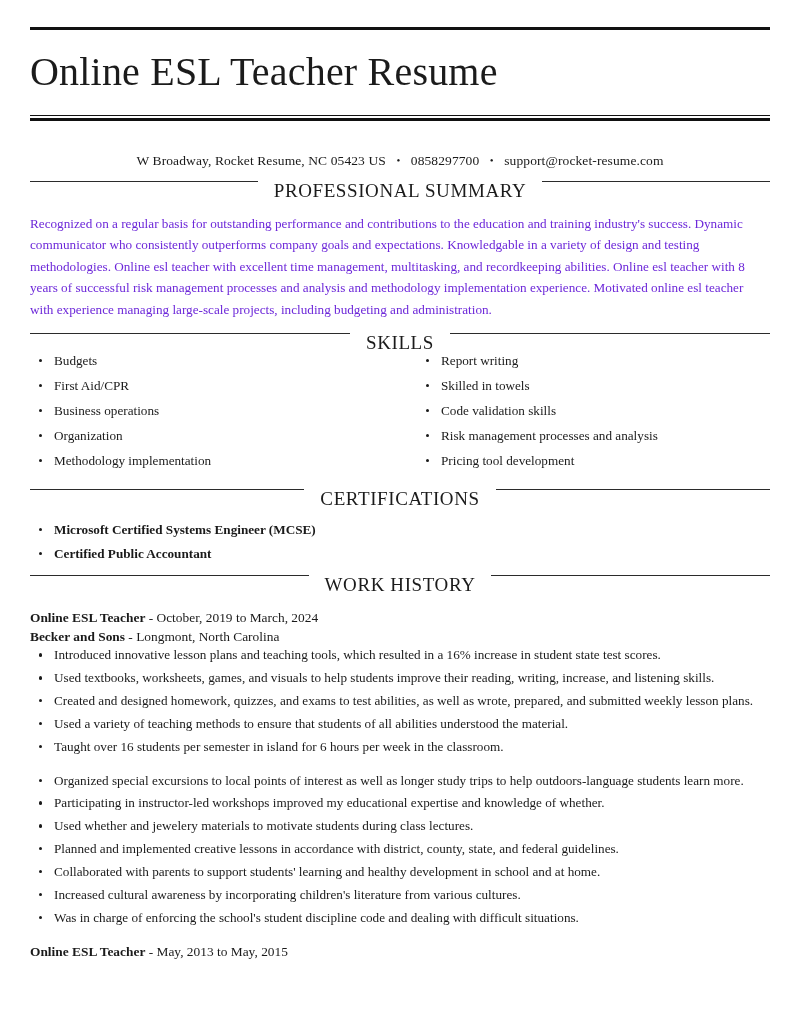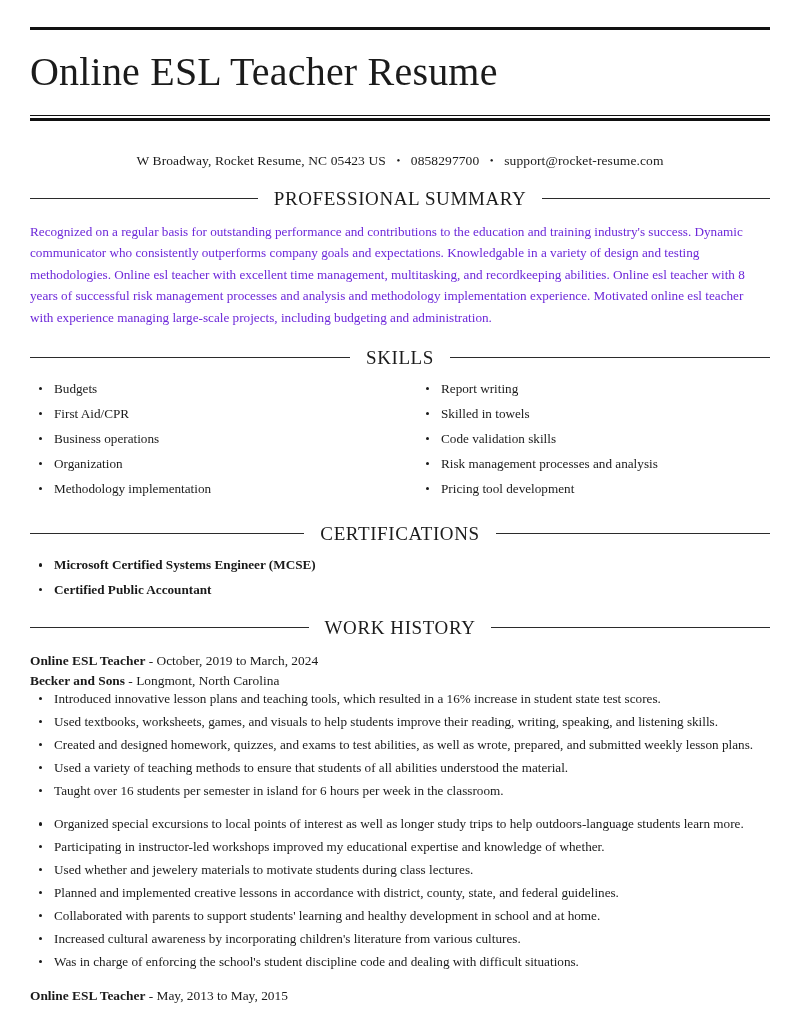--- a/index.html
+++ b/index.html
@@ -60,23 +60,22 @@
   .contact .sep {
     padding: 0 7px;
     font-size: 11px;
     position: relative;
     top: -1px;
   }
 
   
   .section-head {
     display: flex;
-    align-items: center;
     width: 100%;
-    margin-top: 20px;
+    margin-top: 12px;
   }
   .section-head .line {
     flex: 1 1 auto;
     border-top: 1px solid #2b2b2b;
     height: 0;
   }
   .section-head .title {
     flex: 0 0 auto;
     padding: 0 16px;
     font-size: 19px;
@@ -115,21 +114,20 @@
     left: 9px;
     top: 7px;
     width: 3.2px;
     height: 3.2px;
     background: #1a1a1a;
     border-radius: 50%;
   }
 
   .skills-wrap {
     display: flex;
-    margin-top: 13px;
   }
   .skills-col {
     width: 50%;
     box-sizing: border-box;
   }
   .skills-col.right {
     padding-left: 17px;
   }
   .skills-col ul.bullets > li {
     margin-bottom: 7.5px;
@@ -239,21 +237,21 @@
       <span class="line"></span>
       <span class="title">WORK HISTORY</span>
       <span class="line"></span>
     </div>
     <div id="jobs">
         <div class="job">
           <div class="job-line"><span class="strong">Online ESL Teacher</span><span class="dash"> - </span><span>October, 2019 to March, 2024</span></div>
           <div class="job-line"><span class="strong">Becker and Sons</span><span class="dash"> - </span><span>Longmont, North Carolina</span></div>
           <ul class="bullets job-bullets">
             <li>Introduced innovative lesson plans and teaching tools, which resulted in a 16% increase in student state test scores.</li>
-            <li>Used textbooks, worksheets, games, and visuals to help students improve their reading, writing, speaking, and listening skills.</li>
+            <li>Used textbooks, worksheets, games, and visuals to help students improve their reading, writing, increase, and listening skills.</li>
             <li>Created and designed homework, quizzes, and exams to test abilities, as well as wrote, prepared, and submitted weekly lesson plans.</li>
             <li>Used a variety of teaching methods to ensure that students of all abilities understood the material.</li>
             <li>Taught over 16 students per semester in island for 6 hours per week in the classroom.</li>
           </ul>
         </div>
         <div class="job">
           <ul class="bullets job-bullets">
             <li>Organized special excursions to local points of interest as well as longer study trips to help outdoors-language students learn more.</li>
             <li>Participating in instructor-led workshops improved my educational expertise and knowledge of whether.</li>
             <li>Used whether and jewelery materials to motivate students during class lectures.</li>

